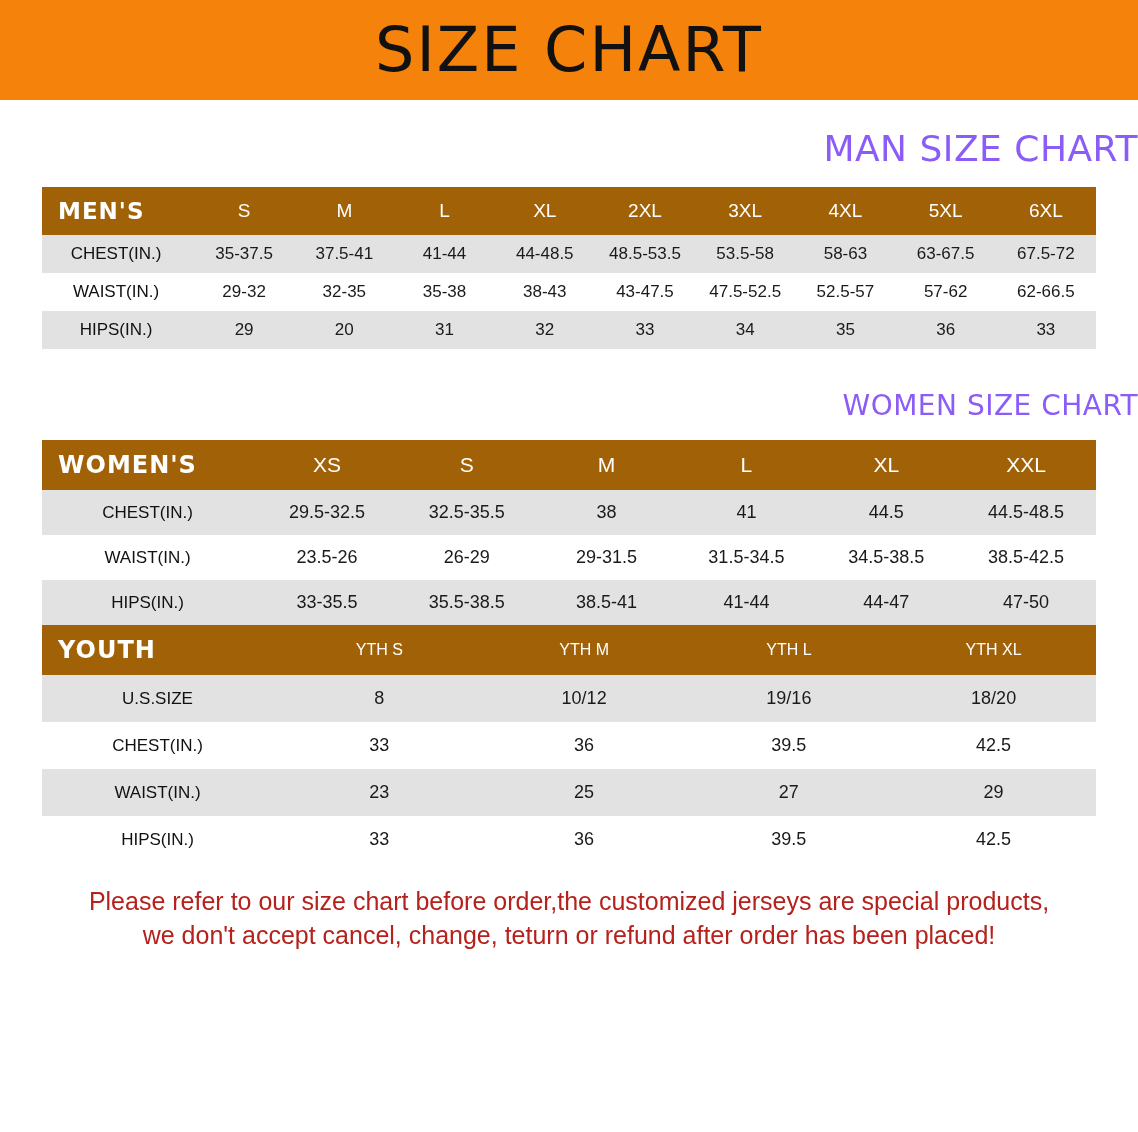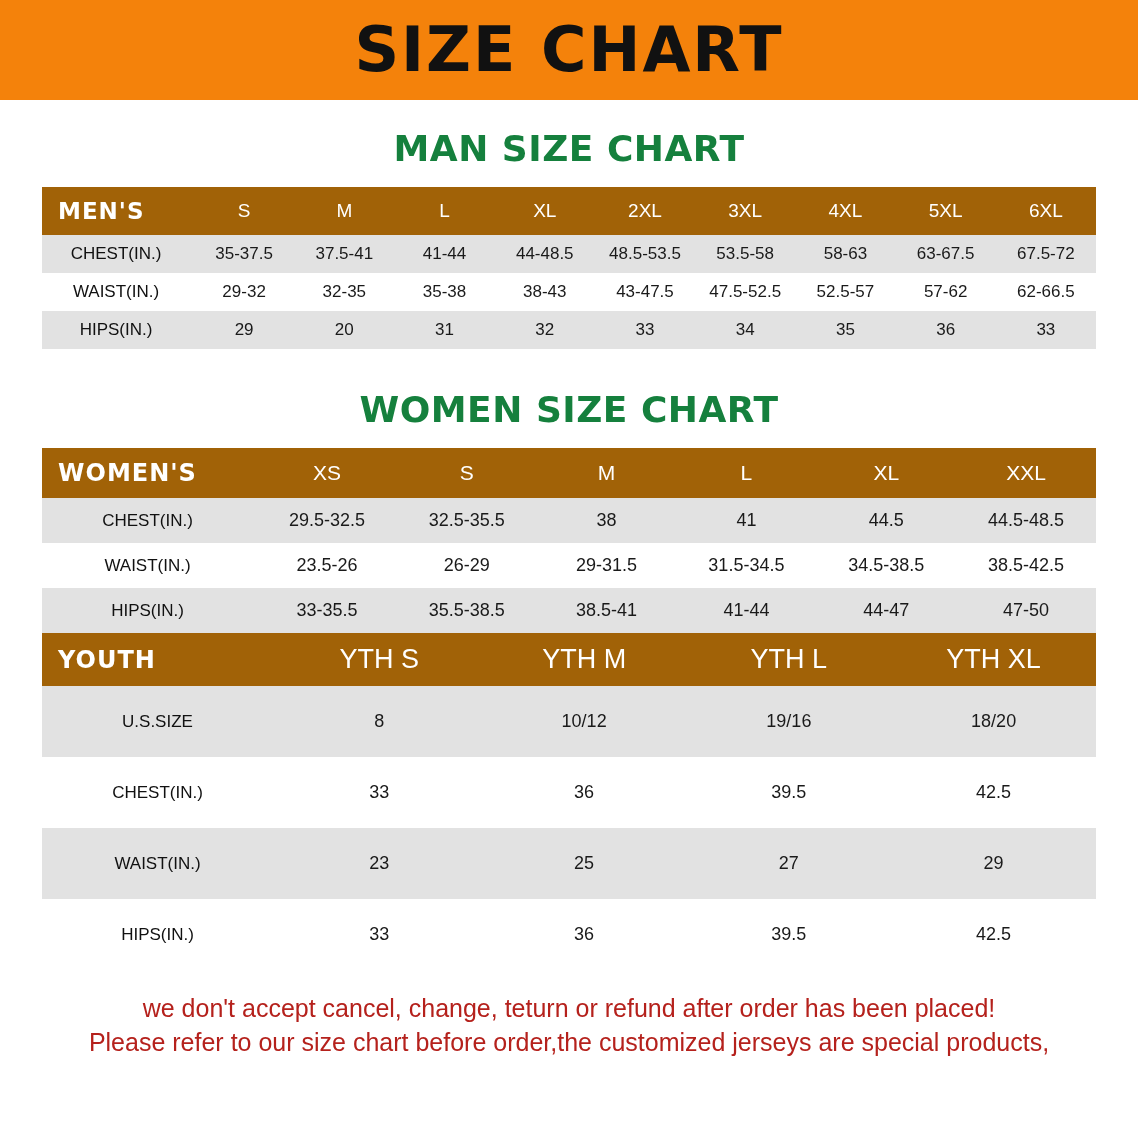--- a/index.html
+++ b/index.html
@@ -23,37 +23,37 @@
   
   .banner {
     background: #F4820B;
     height: 100px;
     display: flex;
     align-items: center;
     justify-content: center;
   }
   .banner-title {
     font-family: "DejaVu Sans", sans-serif;
-    font-weight: bold;
+    font-weight: normal;
     font-size: 62px;
     letter-spacing: 2px;
     color: #111111;
     line-height: 1;
     margin: 12px;
   }
   
   .section-title {
-    text-align: center;
+    text-align: right;
     font-family: "DejaVu Sans", sans-serif;
-    font-weight: bold;
-    color: #15803d;
+    font-weight: normal;
+    color: #8b5cf6;
     letter-spacing: 0.5px;
   }
   .title-man   { font-size: 36px; margin: 28px 0 18px 0; }
-  .title-women { font-size: 36px; margin: 40px 0 18px 0; }
+  .title-women { font-size: 28px; margin: 40px 0 18px 0; }
   .title-youth { font-size: 36px; margin: 46px 0 20px 0; }
 
   
   .tbl-wrap {
     margin: 0 42px;
   }
   table.size {
     width: 100%;
     border-collapse: collapse;
     table-layout: fixed;
@@ -92,23 +92,23 @@
   tr.plain td { background: #ffffff; }
 
   
   .men col.c0 { width: 152px; }
   .men col.cx { width: auto; }
   
   .women col.c0 { width: 215px; }
   
   .youth col.c0 { width: 235px; }
 
-  table.youth thead th { font-size: 27px; text-align: center; }
+  table.youth thead th { font-size: 16px; text-align: center; }
   table.youth thead th.rowhead { font-size: 24px; }
-  table.youth tbody td { font-size: 18px; padding: 25px 2px; }
+  table.youth tbody td { font-size: 18px; padding: 13px 2px; }
 
   table.women thead th { font-size: 21px; }
   table.women thead th.rowhead { font-size: 24px; }
   table.women tbody td { font-size: 18px; padding: 12px 2px; }
 
   
   .note {
     margin: 22px 38px 0 38px;
     color: #b5211c;
     font-family: "Liberation Sans", sans-serif;
@@ -296,17 +296,17 @@
           <td>33</td>
           <td>36</td>
           <td>39.5</td>
           <td>42.5</td>
         </tr>
       </tbody>
     </table>
   </div>
 
   <div class="note">
+    <div>Please refer to our size chart before order,the customized jerseys are special products,</div>
     <div>we don't accept cancel, change, teturn or refund after order has been placed!</div>
-    <div>Please refer to our size chart before order,the customized jerseys are special products,</div>
   </div>
 
 </div>
 
 </body></html>

